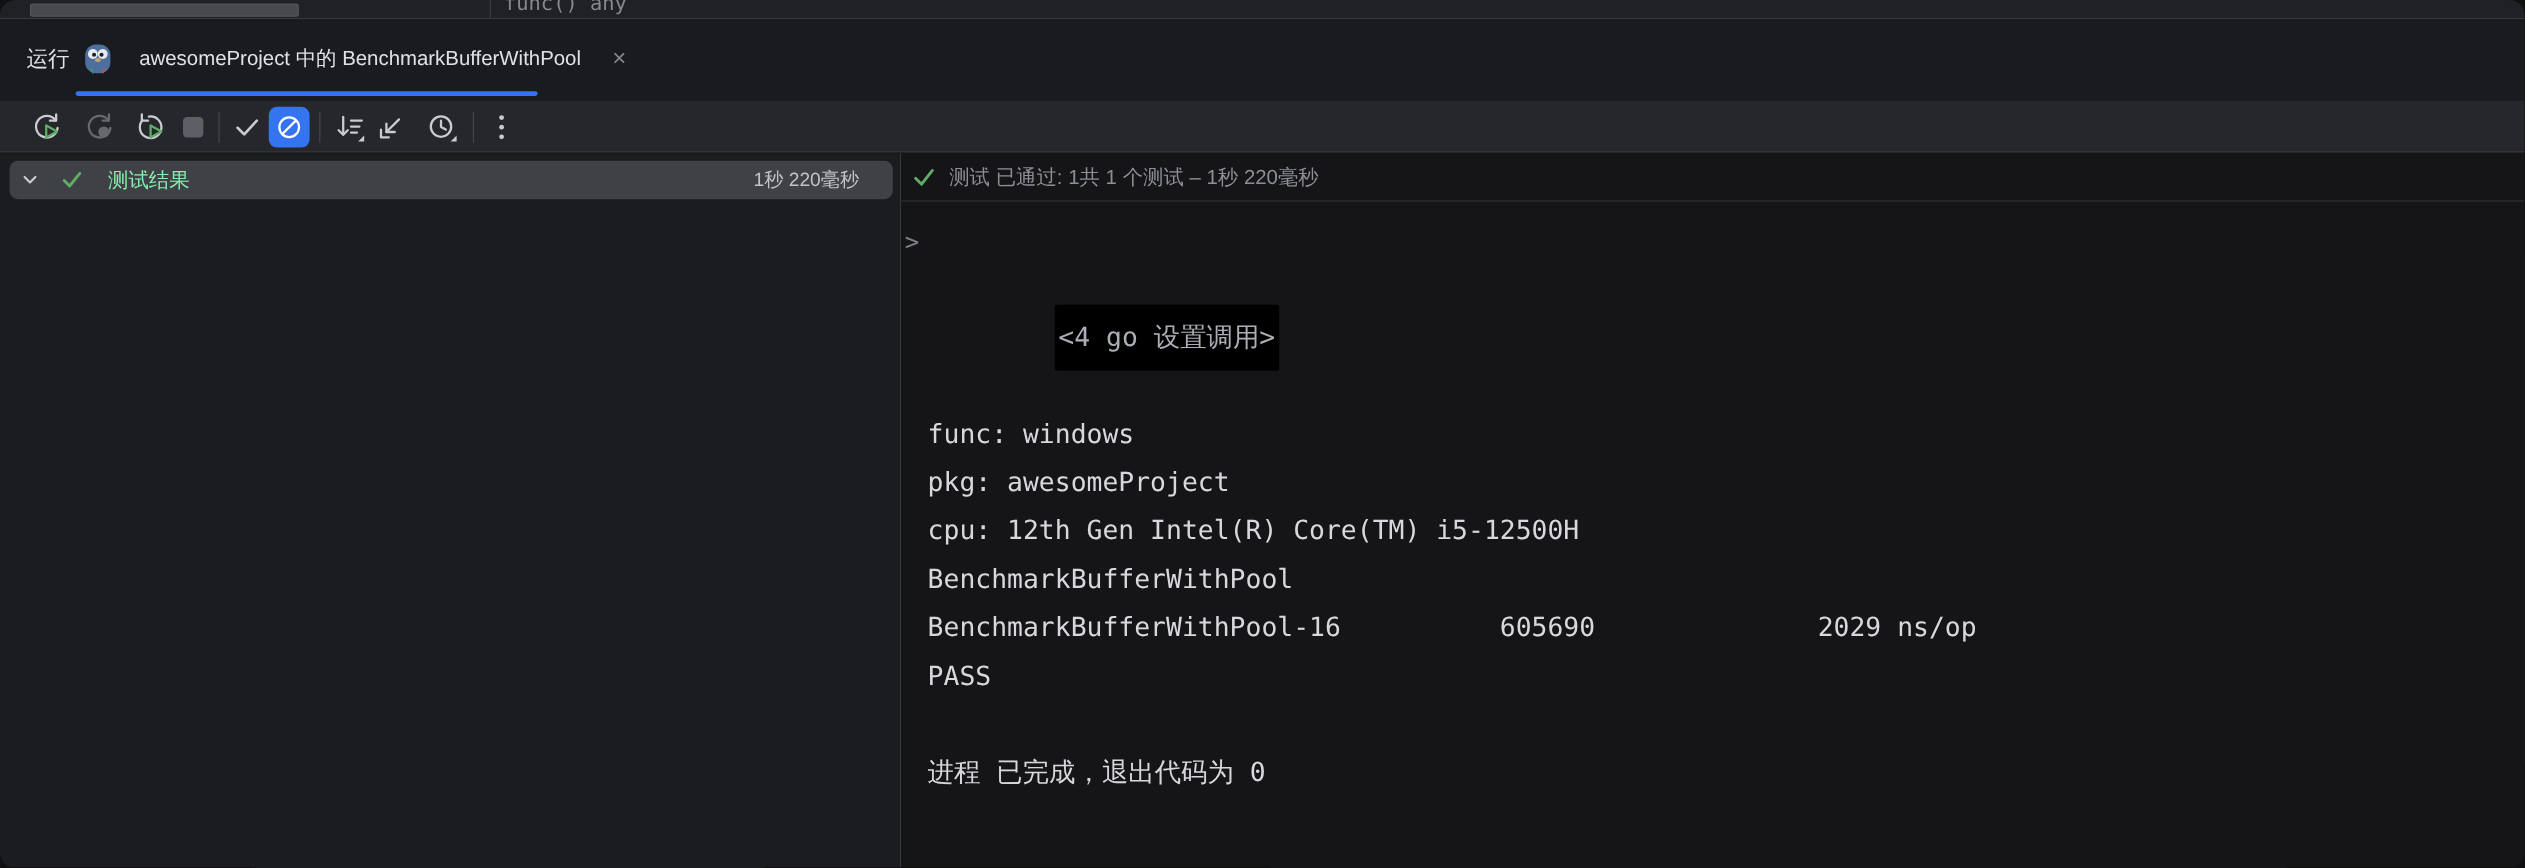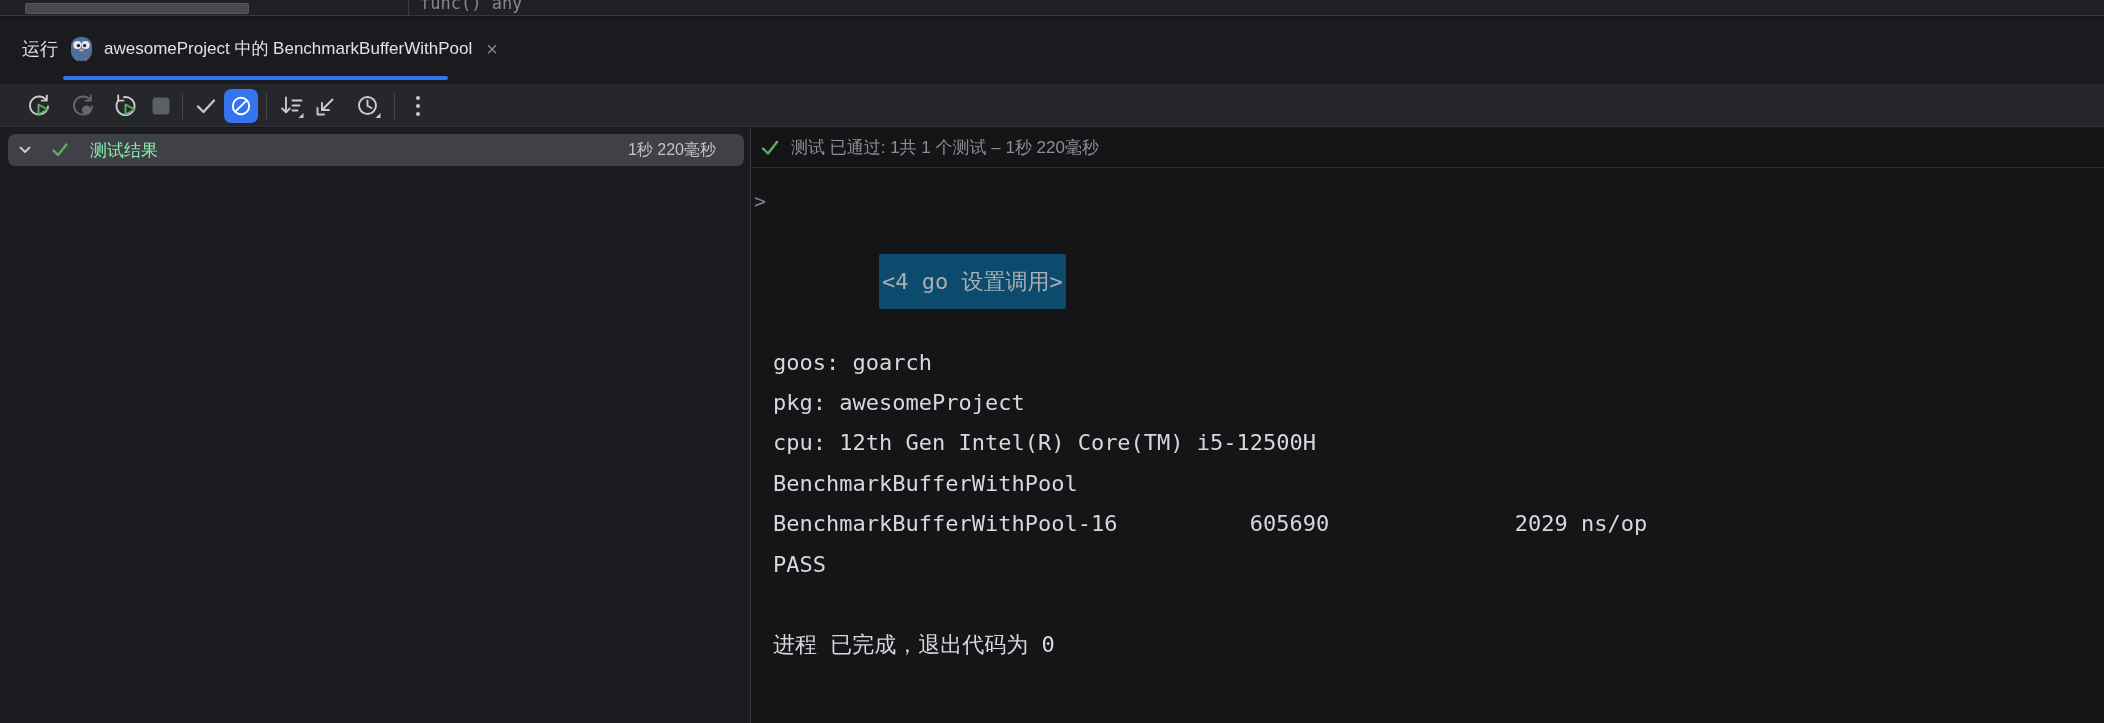--- a/index.html
+++ b/index.html
@@ -1,20 +1,21 @@
 <!DOCTYPE html>
 <html><head>
 <meta charset="utf-8">
 <style>
   * { margin:0; padding:0; box-sizing:border-box; }
   html,body { background:#101011; }
   .screen {
     position:relative; width:2104px; height:723px; overflow:hidden;
     background:#151517;
     font-family:"Liberation Sans","DejaVu Sans",sans-serif;
+    border-radius:13px;
     -webkit-font-smoothing:antialiased;
   }
   
   .editor-strip {
     position:absolute; left:0; top:0; width:2104px; height:16px;
     background:#202124; border-bottom:1px solid #38393d; overflow:hidden;
   }
   .editor-scroll-thumb {
     position:absolute; left:25px; top:3px; width:224px; height:11px;
     background:#47494e; border:1px solid #55575c; border-radius:2px;
@@ -29,21 +30,21 @@
   .tab-bar {
     position:absolute; left:0; top:17px; width:2104px; height:67px;
     background:#1a1b1e;
   }
   .toolwindow-title {
     position:absolute; left:22px; top:0; height:63px; display:flex; align-items:center;
     font-size:18px; font-weight:400; color:#dfe1e5;
   }
   .run-tab {
     position:absolute; left:63px; top:0; width:385px; height:63px;
-    display:flex; align-items:center; cursor:default;
+    display:flex; align-items:center; cursor:default;gap:12px;
   }
   .run-tab .tab-label { margin-left:10px; font-size:17px; color:#dfe1e5; white-space:nowrap; }
   .run-tab .tab-close { margin-left:14px; font-size:20px; color:#85888e; line-height:1; }
   .tab-underline {
     position:absolute; left:63px; top:59px; width:385px; height:4px;
     border-radius:2px;
   }
   .gopher { width:25px; height:28px; flex:0 0 auto; margin-left:6px; }
   
   .toolbar {
@@ -89,21 +90,21 @@
     position:absolute; left:0; top:41px; width:100%; height:554px;
     font-family:"DejaVu Sans Mono","Liberation Mono",monospace;
     font-size:22px; line-height:40.4px; color:#d6d8dd;
   }
   .console-line { white-space:pre; padding-left:22px; min-height:40.4px; }
   .fold-line { position:relative; margin-top:12px; }
   .fold-prompt {
     position:absolute; left:3px; top:0; color:#7d8087; font-size:20px;
   }
   .fold-chip {
-    background:#0c4a6e; color:#abaeb4; border-radius:2px; padding:15px 3px;
+    background:#000000; color:#abaeb4; border-radius:2px; padding:15px 3px;
   }
   svg { display:block; }
 </style>
 </head>
 <body>
 
 <div class="screen">
 
   <div class="editor-strip">
     <div class="editor-scroll-thumb"></div>
@@ -242,21 +243,21 @@
         </svg>
       </span>
       <span class="status">测试 已通过: 1共 1 个测试 – 1秒 220毫秒</span>
     </div>
 
     <div class="console-body">
       <div class="console-line fold-line">
         <span class="fold-prompt">&gt;</span>
         <span class="fold-chip">&lt;4 go 设置调用&gt;</span>
       </div>
-      <div class="console-line">goos: goarch</div>
+      <div class="console-line">func: windows</div>
       <div class="console-line">pkg: awesomeProject</div>
       <div class="console-line">cpu: 12th Gen Intel(R) Core(TM) i5-12500H</div>
       <div class="console-line">BenchmarkBufferWithPool</div>
       <div class="console-line">BenchmarkBufferWithPool-16          605690              2029 ns/op</div>
       <div class="console-line">PASS</div>
       <div class="console-line"></div>
       <div class="console-line">进程 已完成，退出代码为 0</div>
     </div>
   </div>
 

